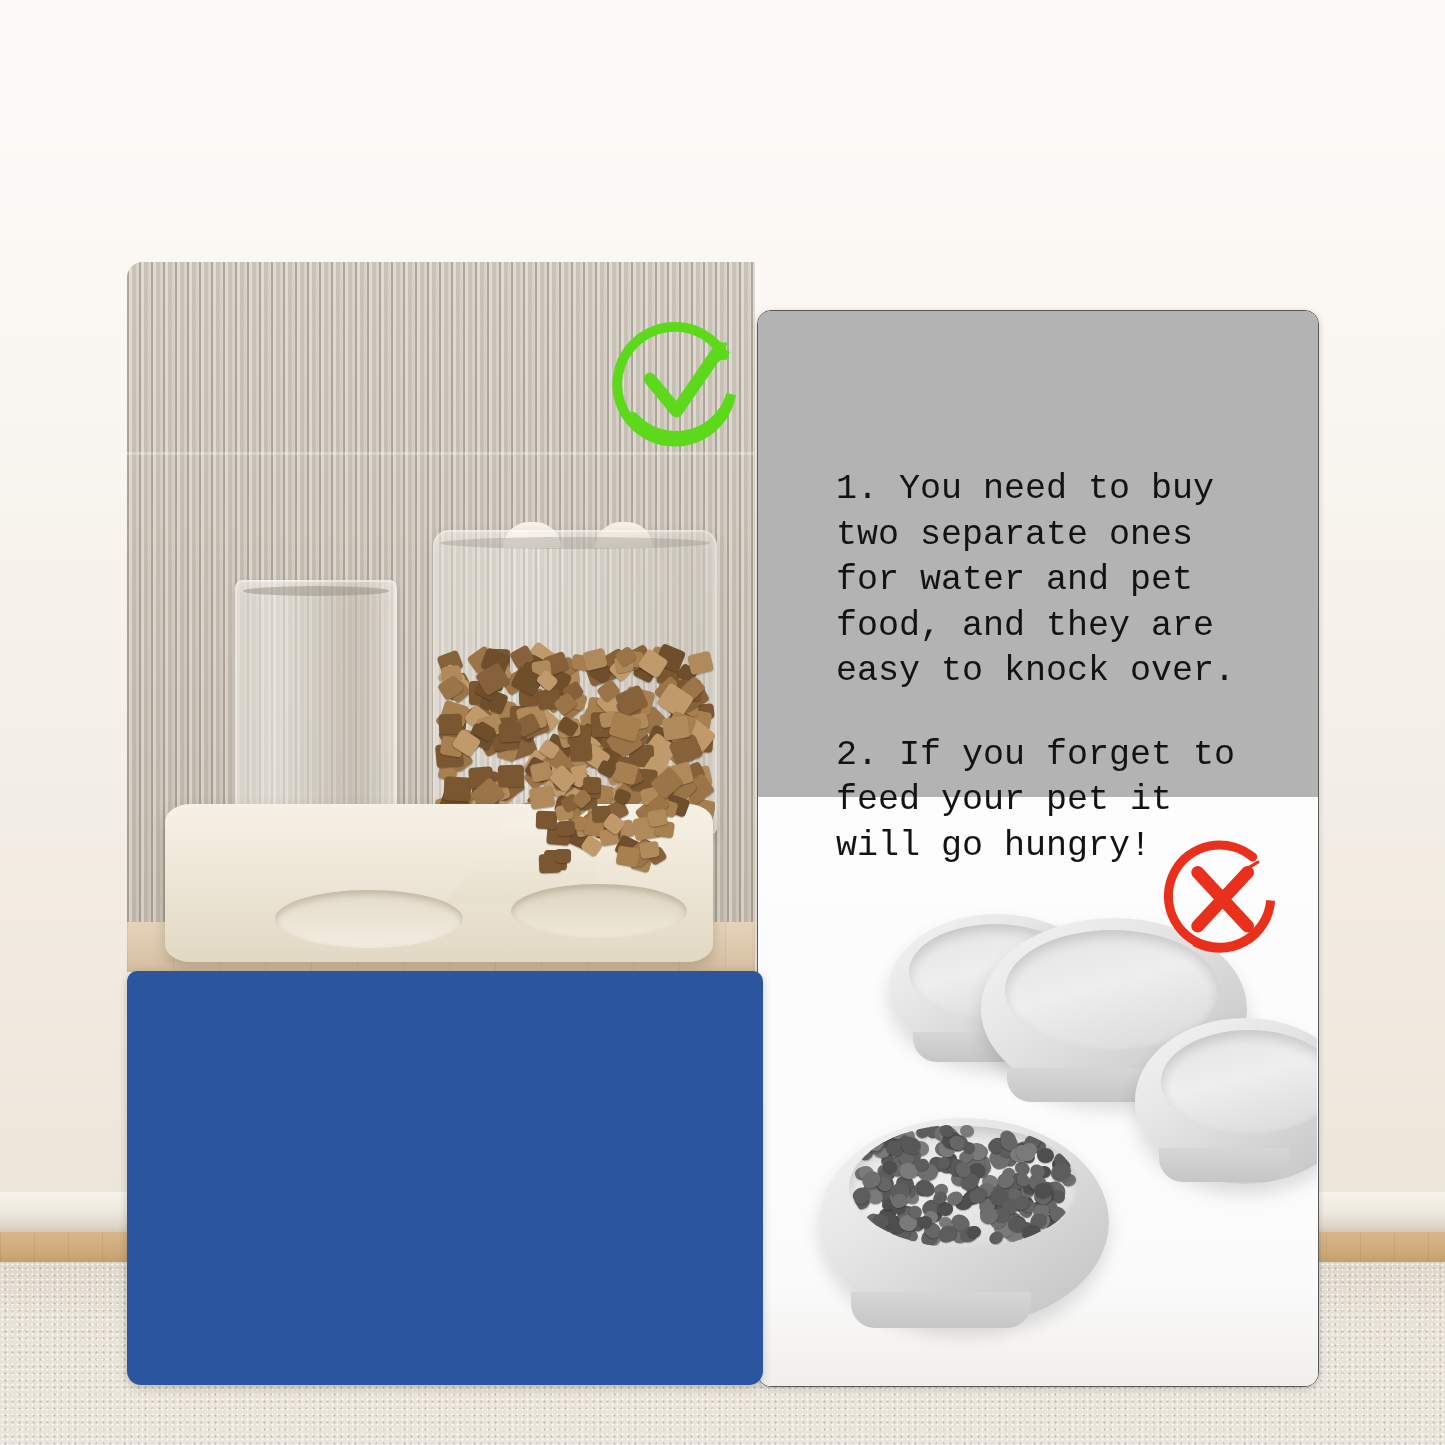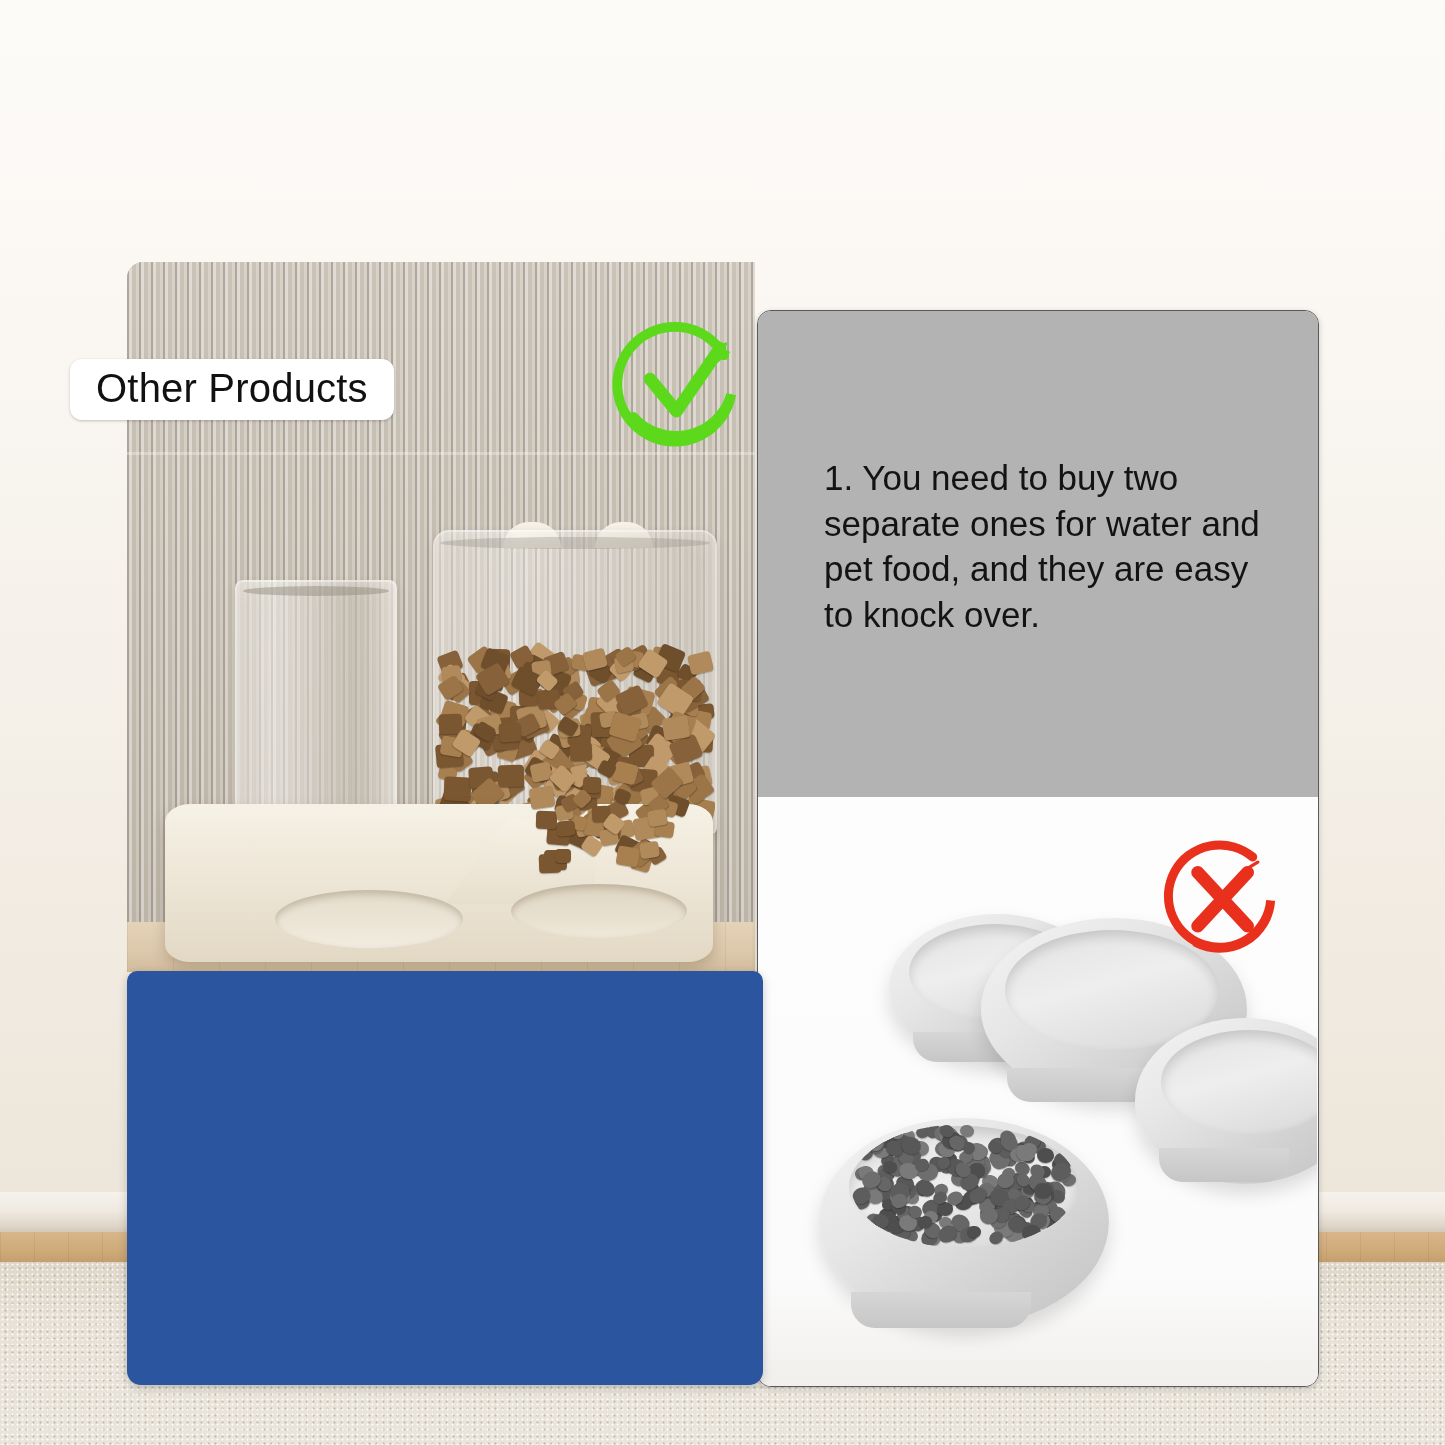--- a/index.html
+++ b/index.html
@@ -115,21 +115,21 @@
     background:linear-gradient(to bottom,#fdfdfd 0%,#fbfbfb 82%,#f1efec 100%);}
 
   .badge-other{position:absolute;left:70px;top:359px;
     background:#ffffff;border-radius:12px;
     padding:7px 26px 9px 26px;
     box-shadow:0 1px 3px rgba(0,0,0,.22);}
   .badge-other span{font-size:40px;color:#111;letter-spacing:.2px;}
 
   .other-text{position:absolute;left:824px;top:455px;width:460px;
     font-size:35px;line-height:1.30;color:#131313;}
-  .other-text p{margin:0;}
+  .other-text p{margin:12px;font-family:Liberation Mono, monospace;}
   .other-text p + p{margin-top:38px;}
 
   
   .bowls-scene{position:absolute;left:757px;top:796px;width:560px;height:589px;overflow:hidden;}
   .bowl-body{position:absolute;border-radius:50%;
     background:linear-gradient(145deg,#f4f4f4 0%,#e6e6e6 36%,#d2d2d2 70%,#c2c2c2 100%);
     box-shadow:0 10px 18px rgba(0,0,0,.13);}
   .bowl-in{position:absolute;border-radius:50%;
     background:linear-gradient(165deg,#e2e2e2 0%,#eeeeee 45%,#d8d8d8 100%);
     box-shadow:inset 0 6px 12px rgba(0,0,0,.14);}
@@ -742,22 +742,20 @@
 
   <div class="ico ico-x">
     <svg viewBox="0 0 100 100" width="128" height="128">
       <path d="M74 18 A40 40 0 1 0 88 52 A40 40 0 0 1 30 85" fill="none" stroke="#e8301c" stroke-width="7" stroke-linecap="round"></path>
       <path d="M31 30 L70 72" fill="none" stroke="#e8301c" stroke-width="10" stroke-linecap="round"></path>
       <path d="M70 30 L31 72" fill="none" stroke="#e8301c" stroke-width="10" stroke-linecap="round"></path>
       <path d="M68 28 L78 22" fill="none" stroke="#e8301c" stroke-width="2.5" stroke-linecap="round"></path>
     </svg>
   </div>
 
-  <div class="badge-other">
-    <span>Other Products</span>
-  </div>
   <div class="other-text">
     <p>1. You need to buy two separate ones for water and pet food, and they are easy to knock over.</p>
+    <p>2. If you forget to feed your pet it will go hungry!</p>
   </div>
 
   <div class="panel-blue"></div>
 
 </div>
 
 </body></html>

